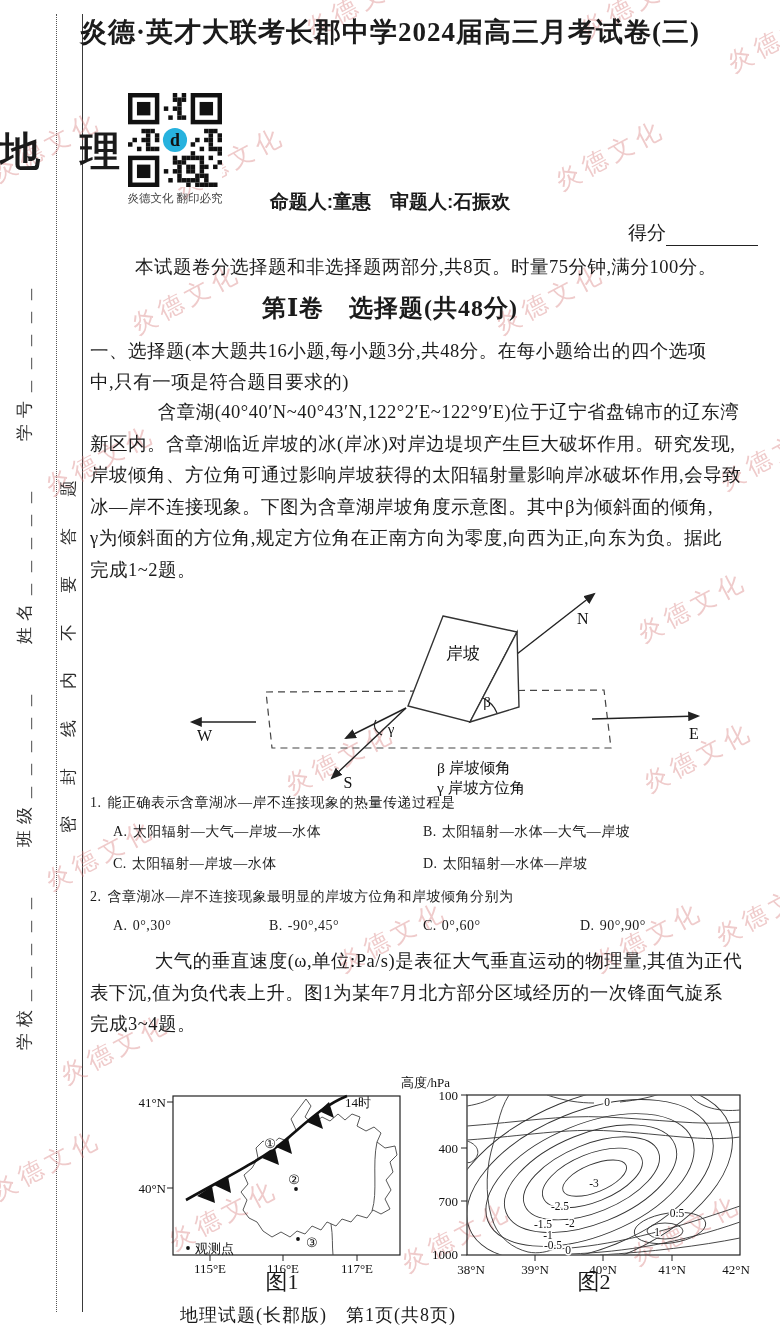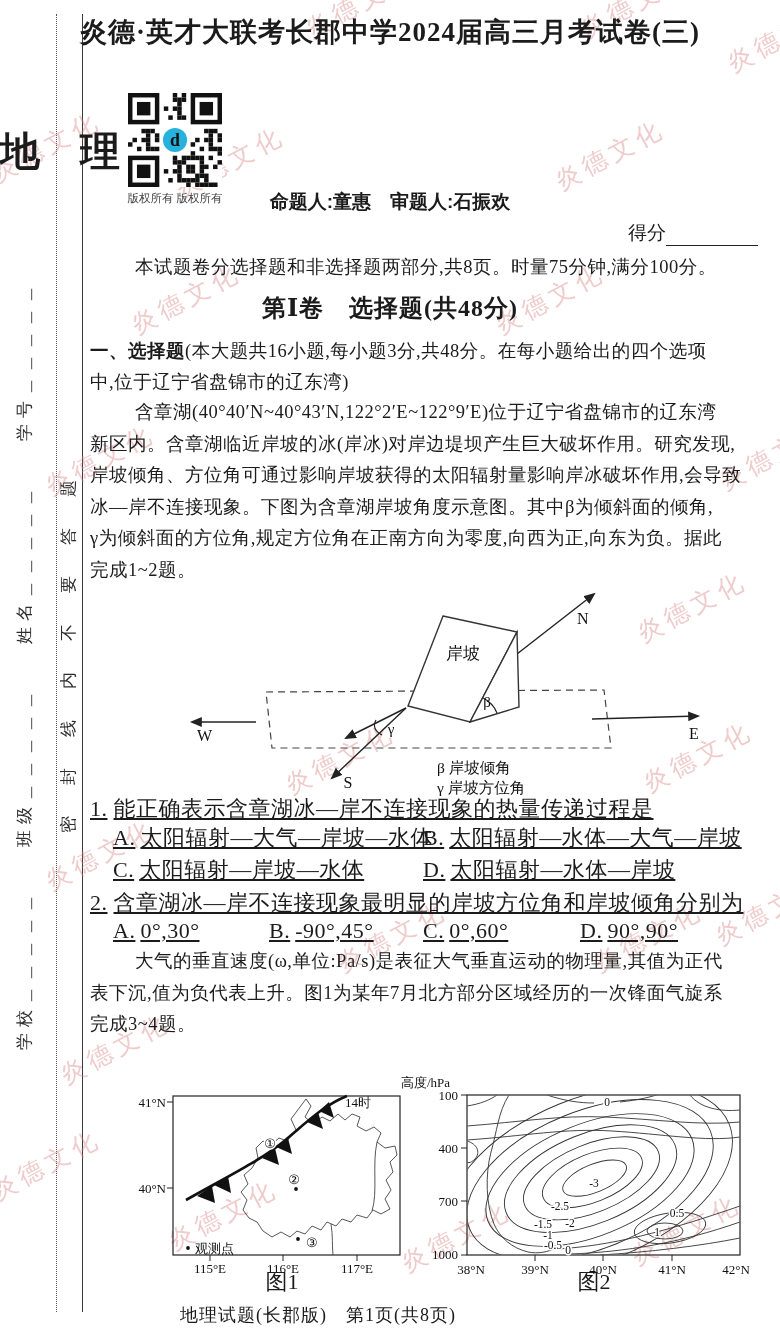--- a/index.html
+++ b/index.html
@@ -13,25 +13,25 @@
   .subject{left:0;top:124px;width:672px;text-align:left;font-size:40px;font-weight:bold;}
   .setters{left:0;top:189px;width:780px;text-align:center;font-size:19px;font-weight:bold;
       font-family:"Liberation Sans","DejaVu Sans",sans-serif;}
   .score{left:628px;top:220px;font-size:19px;}
   .score-line{display:inline-block;width:92px;border-bottom:1.6px solid #222;height:20px;vertical-align:bottom;}
   .bodytext{font-size:18.5px;letter-spacing:0.5px;line-height:31.6px;}
   .intro{left:90px;top:252px;width:672px;text-indent:45px;}
   .section-title{left:0;top:292px;width:780px;text-align:center;font-size:24px;font-weight:bold;letter-spacing:1px;}
   .dir1{left:90px;top:336px;width:680px;}
   .dir2{left:90px;top:367px;width:680px;}
-  .lead{font-weight:bold;margin-top:20px;}
+  .lead{font-weight:normal;margin-top:20px;}
   .para{left:90px;width:672px;}
   .para .ln{height:31.6px;line-height:31.6px;white-space:nowrap;}
-  .indent{text-indent:45px;}
-  .qrow{font-size:22px;letter-spacing:0.5px;white-space:nowrap;text-decoration:underline;}
+  .indent{text-indent:45px;text-align:center;}
+  .qrow{font-size:14px;letter-spacing:0.5px;white-space:nowrap;}
   .qnum{margin-right:6px;}
   .olabel{margin-right:5px;}
   .vline-dotted{left:56px;top:14px;height:1298px;border-left:1.6px dotted #555;width:0;}
   .vline-solid{left:82px;top:14px;height:1298px;border-left:1.6px solid #3a3a3a;width:0;}
   .side-fields{left:13px;top:1050px;transform:rotate(-90deg);transform-origin:left top;
       white-space:nowrap;font-size:17px;letter-spacing:6px;color:#2c2c2c;}
   .side-fields span{margin-right:42px;}
   .seal-text{left:57px;top:833px;transform:rotate(-90deg);transform-origin:left top;
       white-space:nowrap;font-size:17px;letter-spacing:31px;color:#2c2c2c;}
   .qr-caption{left:118px;top:191px;width:114px;text-align:center;font-size:11.5px;color:#444;
@@ -149,36 +149,36 @@
       <rect x="20" y="9" width="1" height="1" fill="#111"></rect>
       <rect x="20" y="10" width="1" height="1" fill="#111"></rect>
       <rect x="20" y="12" width="1" height="1" fill="#111"></rect>
       <rect x="20" y="13" width="1" height="1" fill="#111"></rect>
       <rect x="20" y="15" width="1" height="1" fill="#111"></rect>
     </g>
   <rect x="7.4" y="7.4" width="6.2" height="6.2" rx="1.2" fill="#fff"></rect>
   <circle cx="10.5" cy="10.5" r="2.7" fill="#27b2de"></circle>
   <text x="10.5" y="11.9" font-size="4" font-weight="bold" fill="#fff" text-anchor="middle" font-family="Liberation Sans, sans-serif">d</text>
 </svg>
-<div class="abs qr-caption z1">版权所有 版权所有</div>
+<div class="abs qr-caption z1">炎德文化 翻印必究</div>
 
 <div class="abs subject z1">地　理</div>
 <div class="abs setters z1">命题人:童惠　审题人:石振欢</div>
 
 <div class="abs score z1">
   <span>得分</span><span class="score-line"></span>
 </div>
 
 <div class="abs intro bodytext z1">本试题卷分选择题和非选择题两部分,共8页。时量75分钟,满分100分。</div>
 <div class="abs section-title z1">第Ⅰ卷　选择题(共48分)</div>
 
 <div class="abs dir1 bodytext z1">
   <span class="lead">一、选择题</span><span>(本大题共16小题,每小题3分,共48分。在每小题给出的四个选项</span>
 </div>
-<div class="abs dir2 bodytext z1">中,位于辽宁省盘锦市的辽东湾)</div>
+<div class="abs dir2 bodytext z1">中,只有一项是符合题目要求的)</div>
 
 <div class="abs para bodytext z1" style="top:397px">
   <div class="ln indent">含章湖(40°40′N~40°43′N,122°2′E~122°9′E)位于辽宁省盘锦市的辽东湾</div>
   <div class="ln">新区内。含章湖临近岸坡的冰(岸冰)对岸边堤坝产生巨大破坏作用。研究发现,</div>
   <div class="ln">岸坡倾角、方位角可通过影响岸坡获得的太阳辐射量影响岸冰破坏作用,会导致</div>
   <div class="ln">冰—岸不连接现象。下图为含章湖岸坡角度示意图。其中β为倾斜面的倾角,</div>
   <div class="ln">γ为倾斜面的方位角,规定方位角在正南方向为零度,向西为正,向东为负。据此</div>
   <div class="ln">完成1~2题。</div>
 </div>
 

